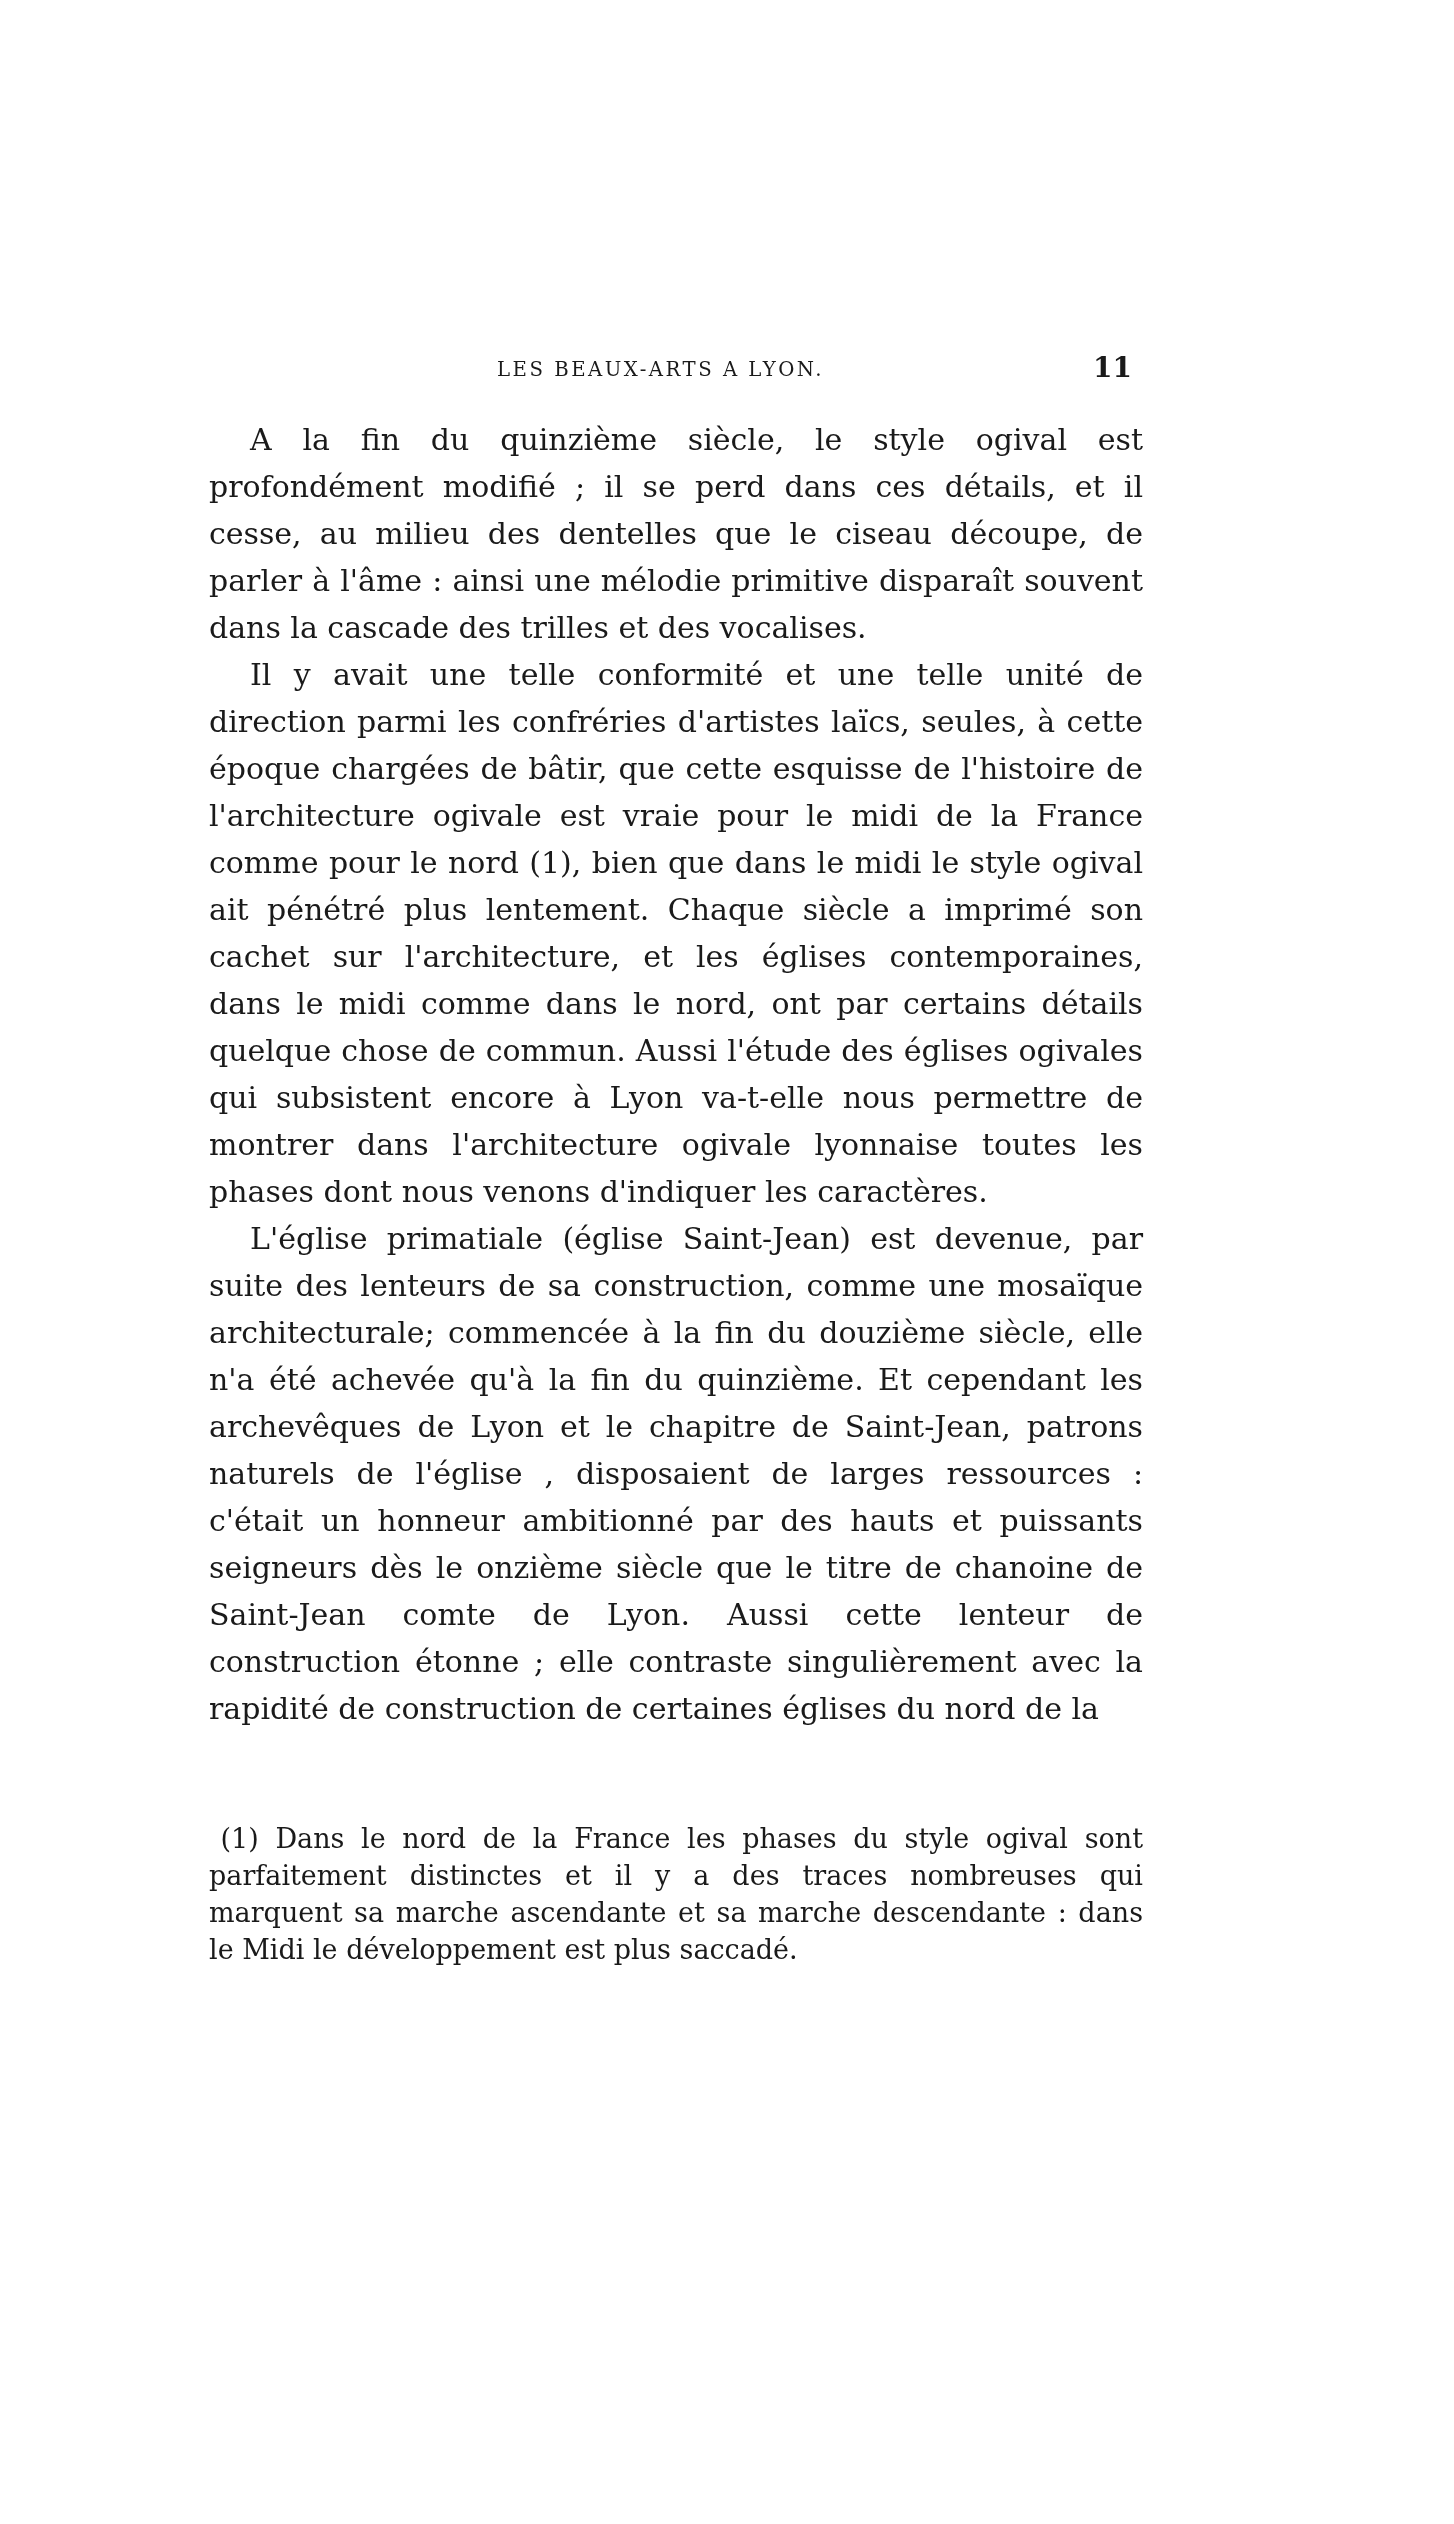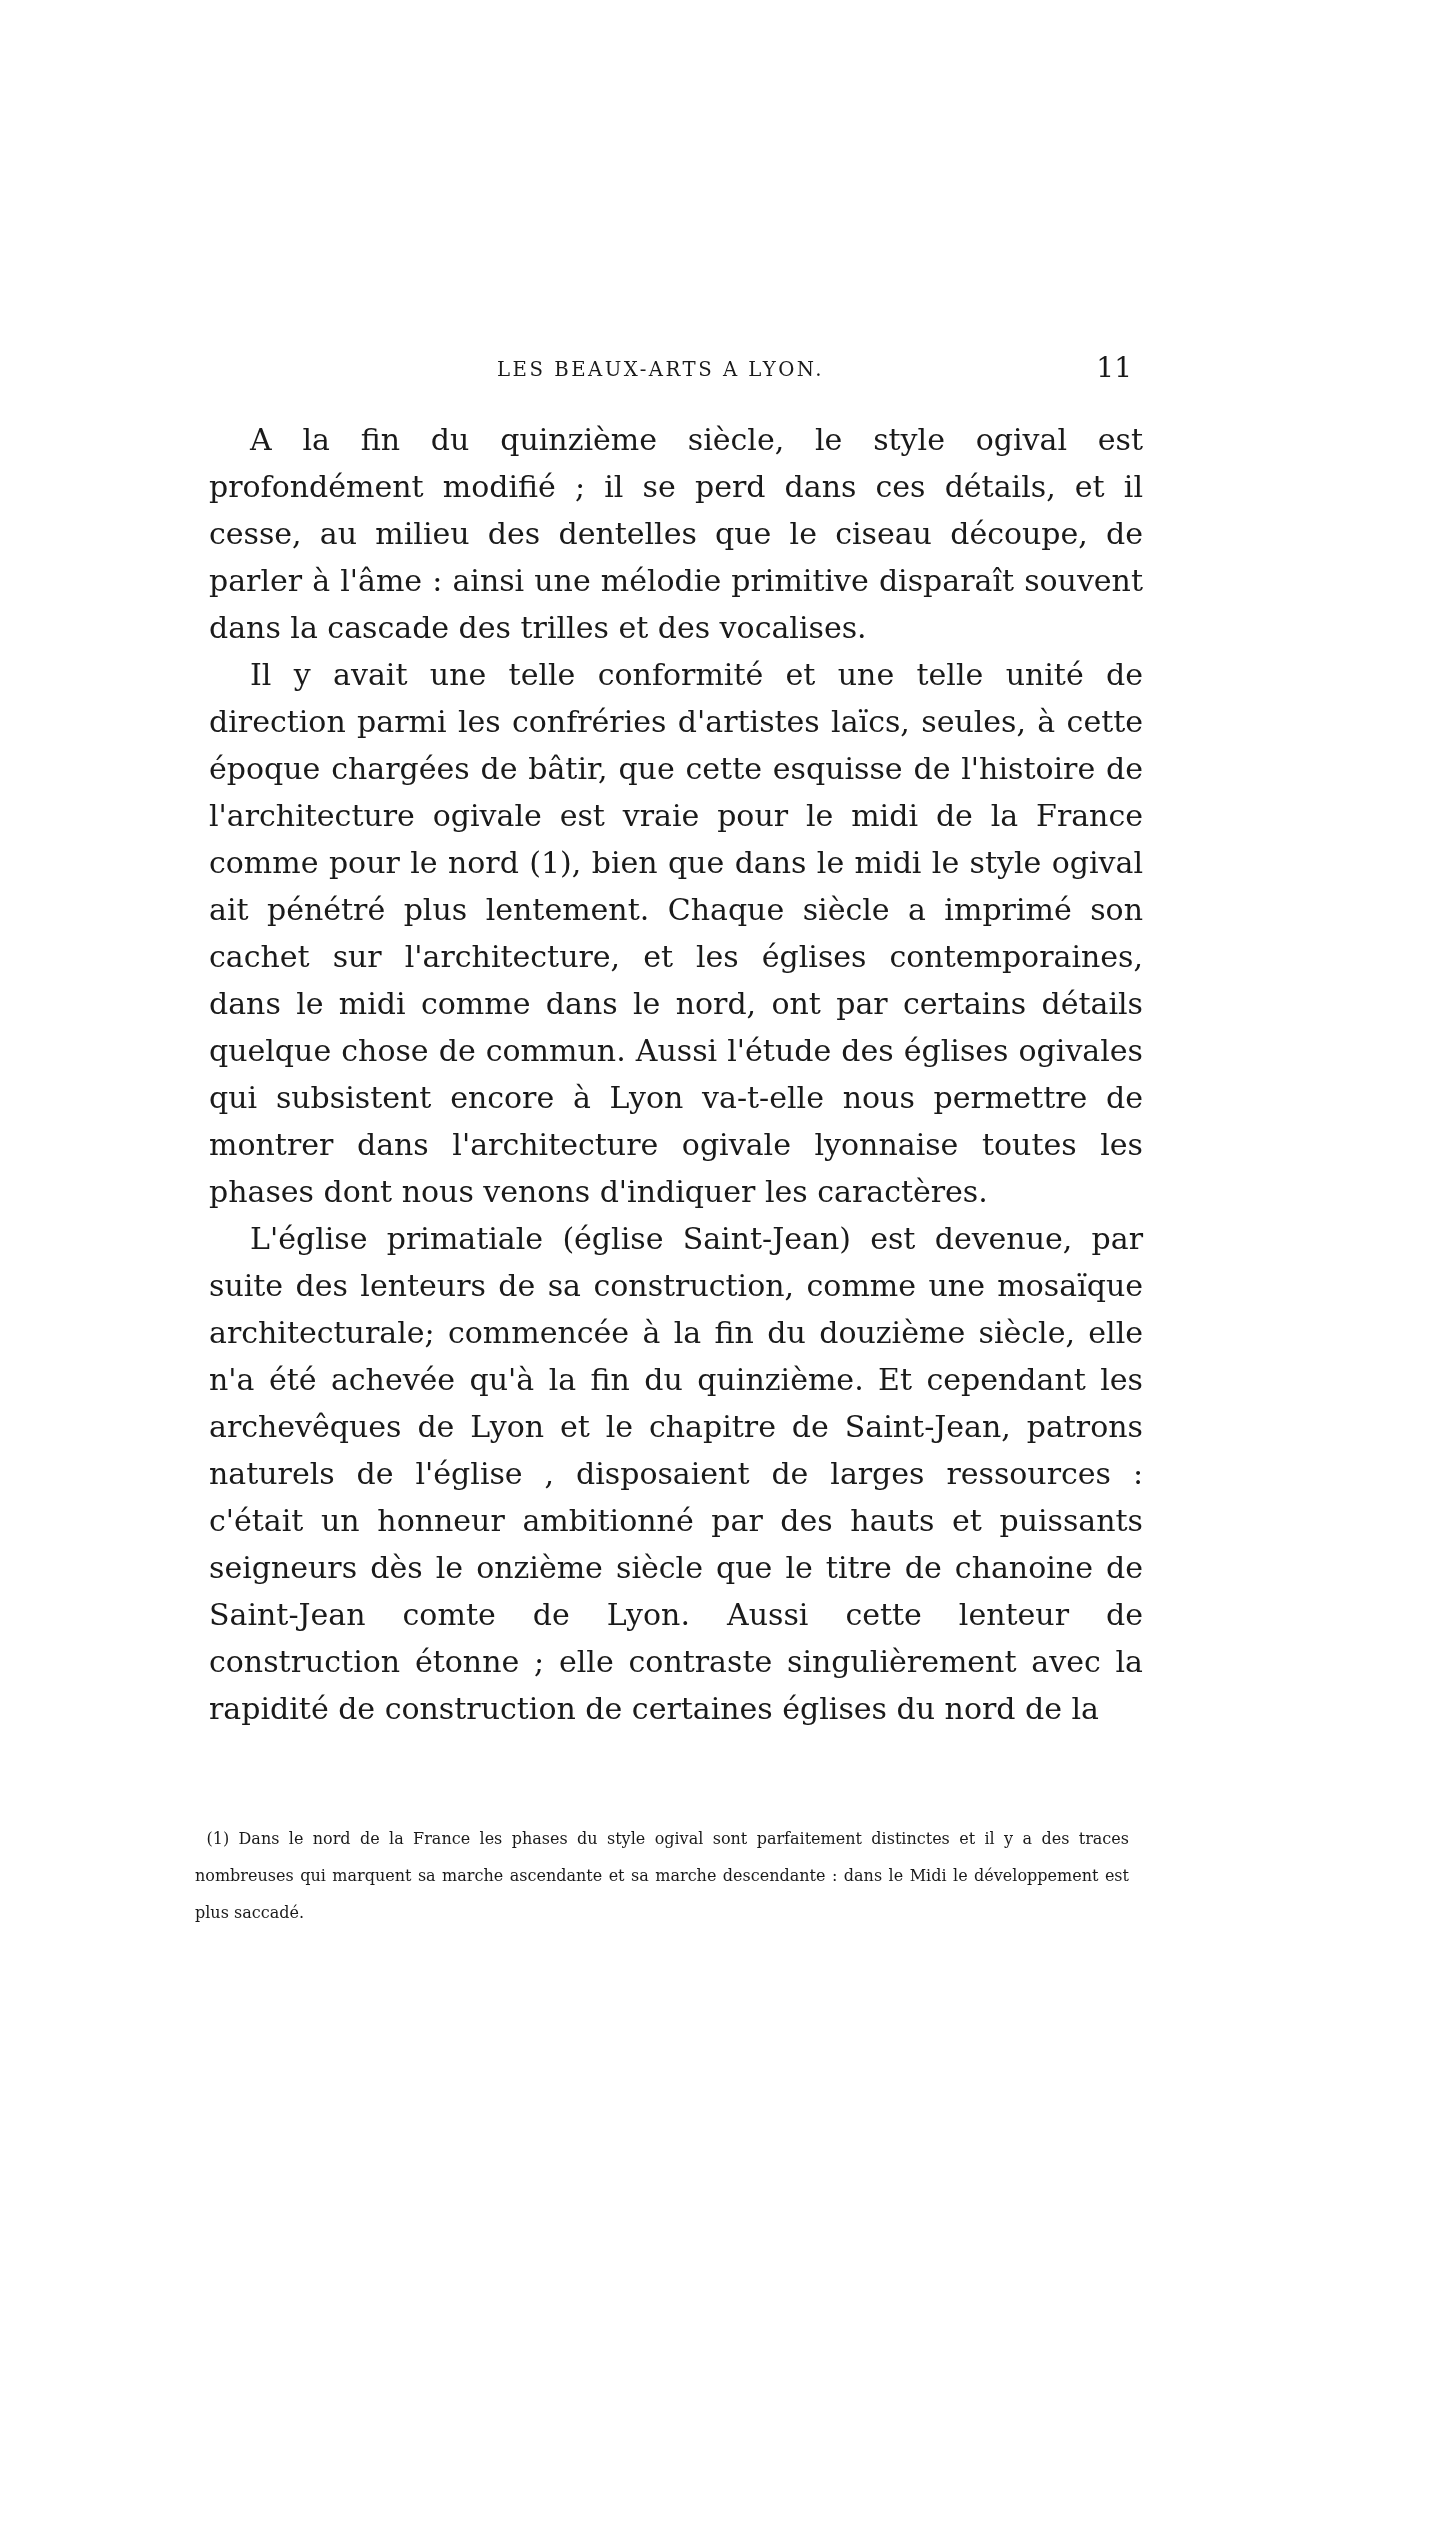--- a/index.html
+++ b/index.html
@@ -1,22 +1,22 @@
 <!DOCTYPE html>
 <html style="font-size:13px"><head>
 <meta charset="utf-8">
 <style>
   html,body{margin:0;padding:0;background:#fff;}
   body{width:1455px;height:2525px;position:relative;overflow:hidden;font-family:"DejaVu Serif",serif;color:#1a1a1a;}
   .header{position:absolute;top:351px;left:198px;width:934px;height:33px;}
   .running-title{position:absolute;left:299px;top:6.6px;font-size:19.7px;letter-spacing:2.5px;}
-  .page-num{position:absolute;right:0;top:0;font-size:28px;font-weight:normal;}
+  .page-num{position:absolute;right:0;top:0;font-size:28px;font-weight:bold;}
   .body-text{position:absolute;top:416px;left:209px;width:934px;font-size:30px;line-height:47px;text-align:justify;}
   .body-text p{margin:0;text-indent:41px;}
-  .footnote{position:absolute;top:1820px;left:195px;width:934px;font-size:16px;line-height:37px;text-align:justify;}
+  .footnote{position:absolute;top:1820px;left:209px;width:934px;font-size:27px;line-height:37px;text-align:justify;}
   .footnote p{margin:0;text-indent:11.5px;}
 </style>
 </head>
 <body>
 
 <div class="header">
   <span class="running-title">LES BEAUX-ARTS A LYON.</span>
   <span class="page-num">11</span>
 </div>
 

